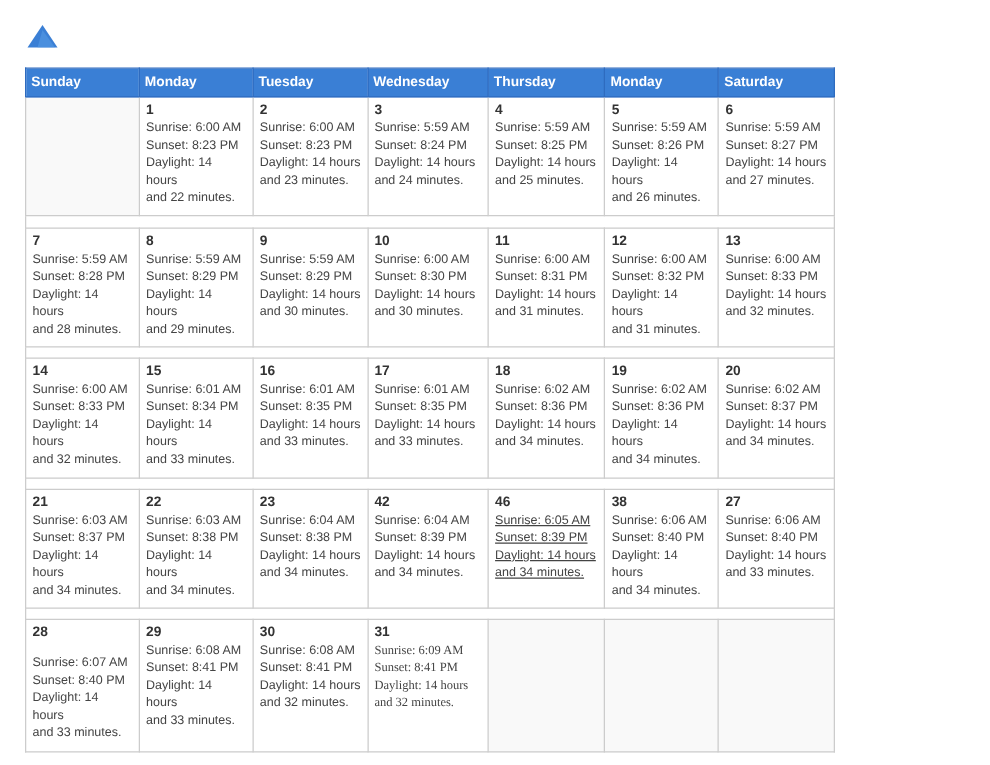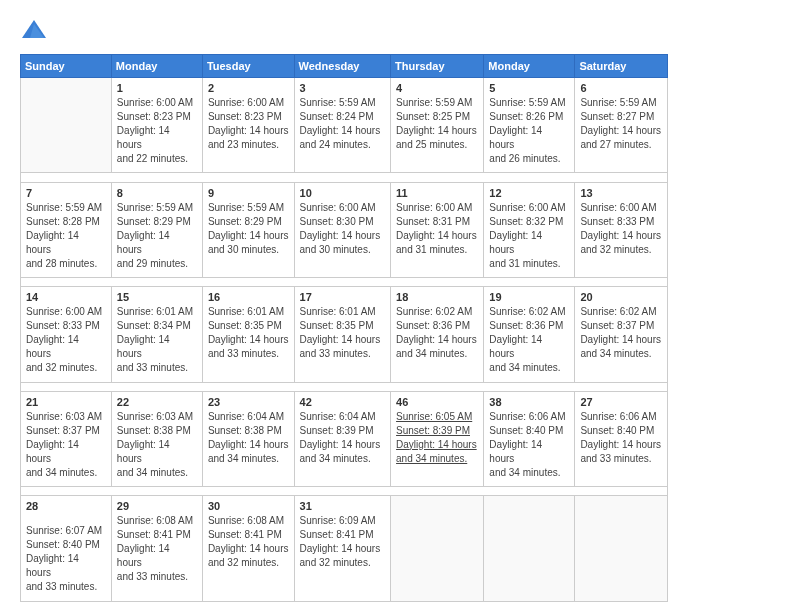--- a/index.html
+++ b/index.html
@@ -367,21 +367,21 @@
           </td>
           <td>
             <span class="day-num">30</span>
             <div class="day-info" style="white-space: pre-line;">Sunrise: 6:08 AM
 Sunset: 8:41 PM
 Daylight: 14 hours
 and 32 minutes.</div>
           </td>
           <td>
             <span class="day-num">31</span>
-            <div class="day-info" style="white-space: pre-line;">Sunrise: 6:09 AM
+            <div class="day-info" style="white-space: pre-line; font-family: Liberation Serif, serif;">Sunrise: 6:09 AM
 Sunset: 8:41 PM
 Daylight: 14 hours
 and 32 minutes.</div>
           </td>
           <td class="empty"></td>
           <td class="empty"></td>
           <td class="empty"></td>
         </tr>
       </tbody>
   </table>

